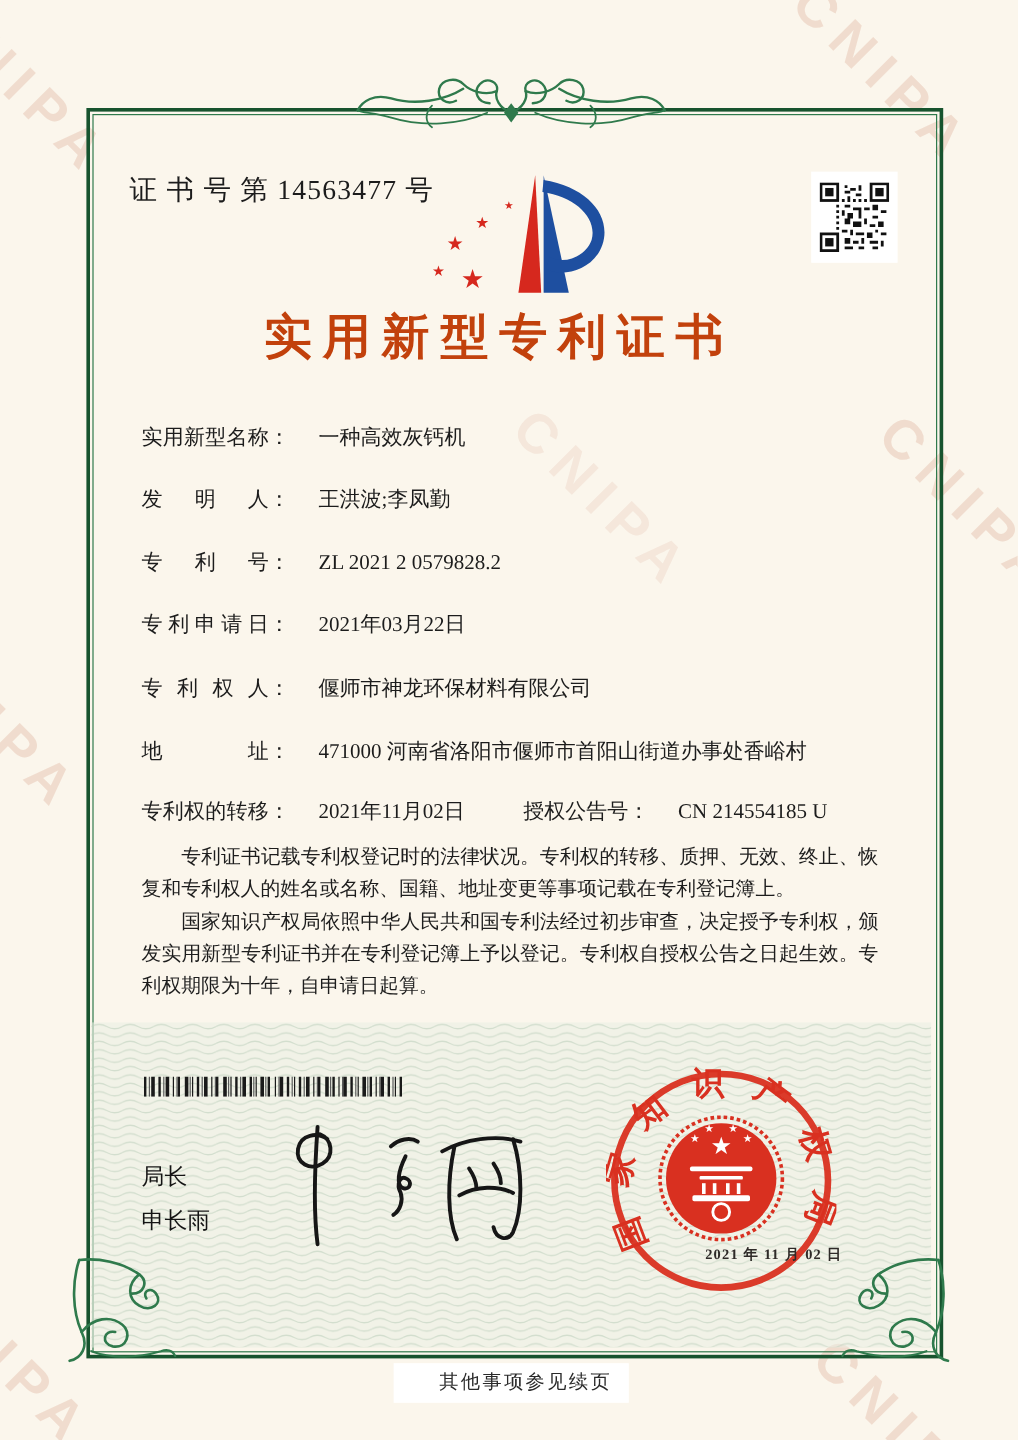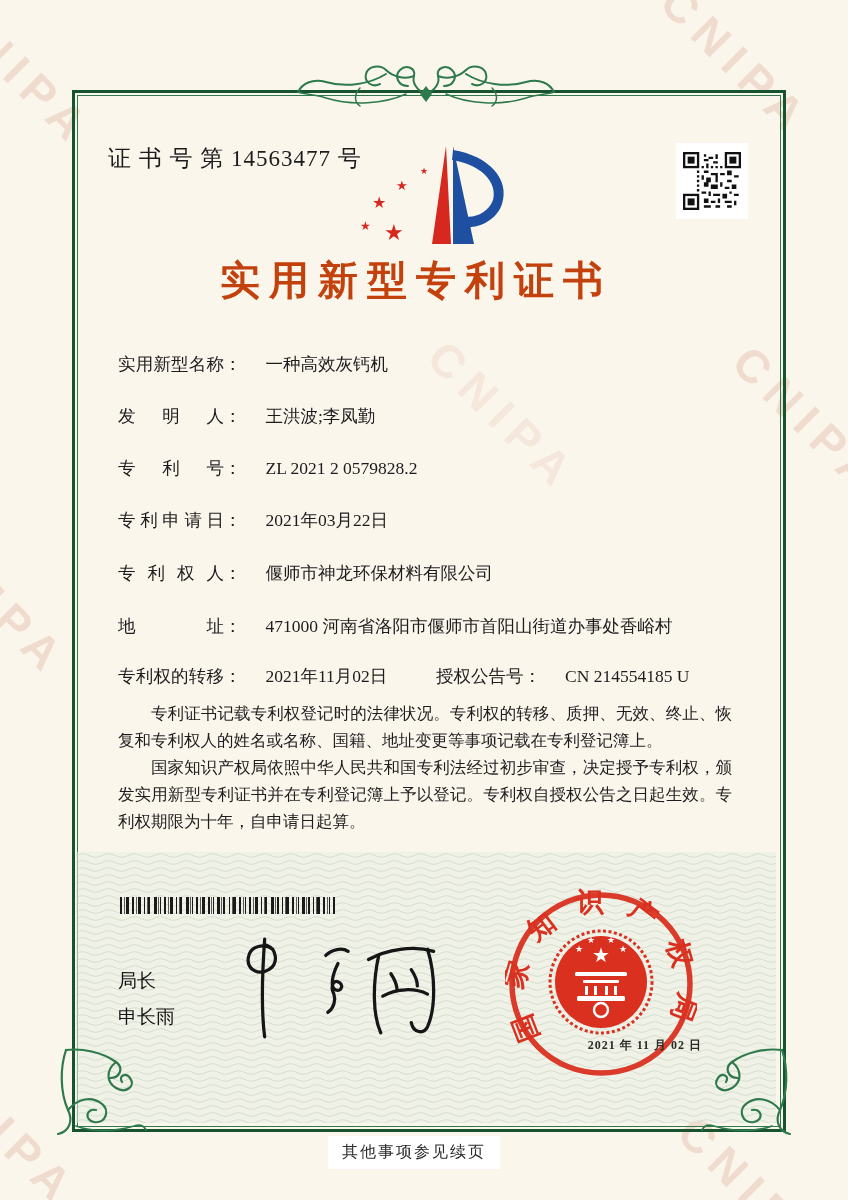--- a/index.html
+++ b/index.html
@@ -44,21 +44,21 @@
 
   .seal{left:505px;top:888px;width:192px;height:192px;}
   .seal-date{left:500px;top:1037px;width:202px;text-align:right;font-size:12px;
              letter-spacing:1px;color:#2e2a28;font-weight:bold;}
 
   .page-num{left:0;top:1137px;width:848px;text-align:center;font-size:15px;color:#222;
             letter-spacing:3px;}
 
   .cont-box{left:328px;top:1136px;width:172px;height:33px;background:#ffffff;
             display:flex;align-items:center;justify-content:center;font-size:16px;
-            color:#2a2a2a;letter-spacing:2px;}
+            color:#2a2a2a;letter-spacing:2px;padding-left:24px;}
 </style>
 </head>
 <body>
 
 <div class="wm" style="left:-30px;top:-15px;">CNIPA</div>
 <div class="wm" style="left:688px;top:-25px;">CNIPA</div>
 <div class="wm light" style="left:455px;top:330px;">CNIPA</div>
 <div class="wm" style="left:760px;top:335px;">CNIPA</div>
 <div class="wm" style="left:-55px;top:515px;">CNIPA</div>
 <div class="wm" style="left:-45px;top:1045px;">CNIPA</div>

